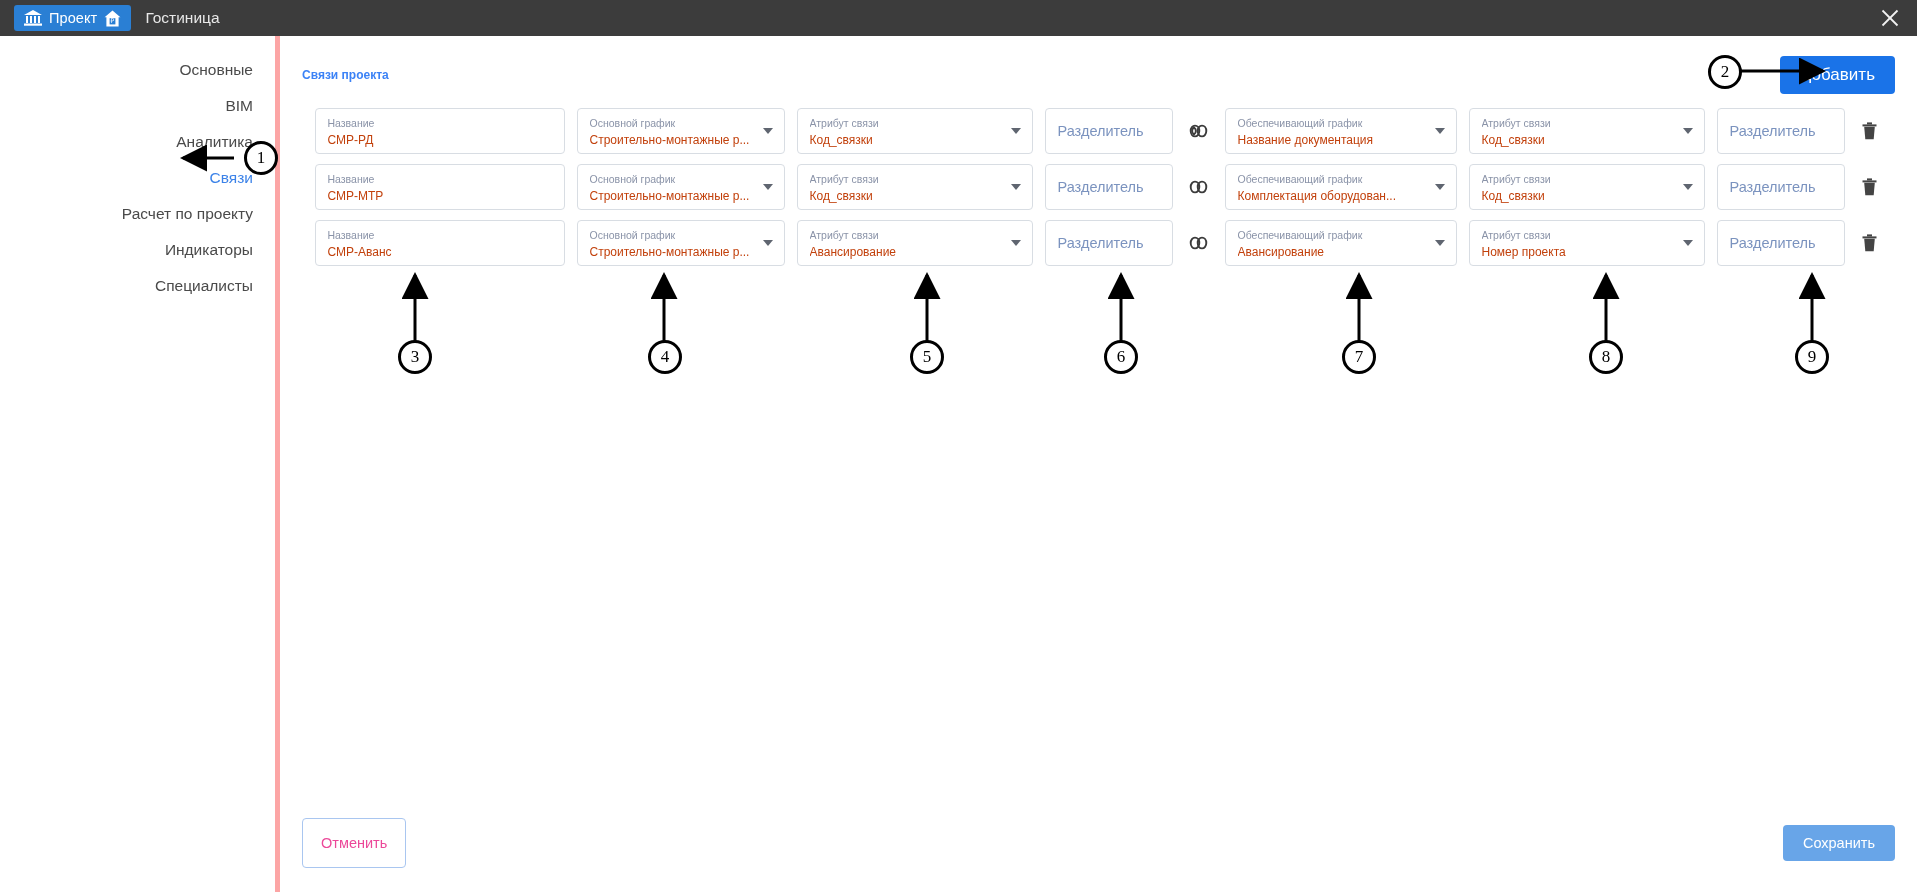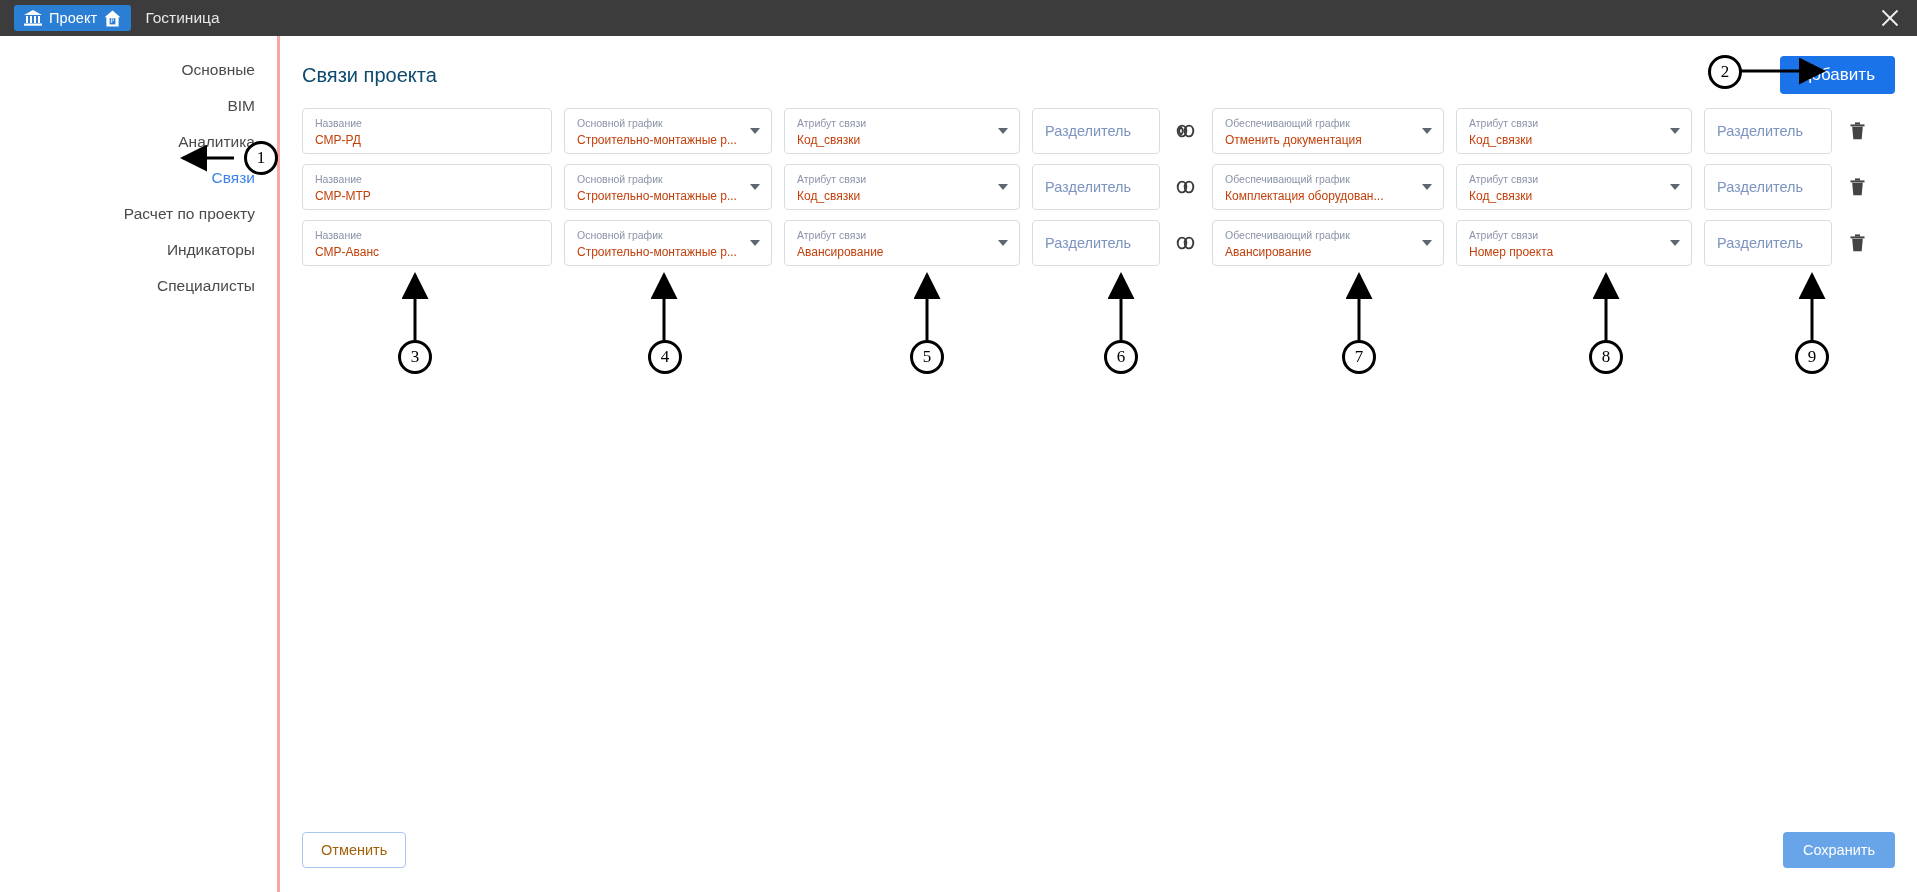--- a/index.html
+++ b/index.html
@@ -53,21 +53,21 @@
   }
   .close-btn svg { display: block; }
 
   
   .layout { display: flex; height: calc(892px - 36px); }
 
   .sidebar {
     width: 280px;
     min-width: 280px;
     background: #ffffff;
-    border-right: 3px solid #fca5a5;
+    border-right: 5px solid #fca5a5;
     padding-top: 16px;
     text-align: right;
   }
   .side-item {
     font-size: 15.5px;
     color: #4a4a4a;
     padding: 9px 22px 9px 0;
     cursor: pointer;
     white-space: nowrap;
   }
@@ -80,37 +80,37 @@
     padding: 0 22px;
   }
 
   .content-head {
     display: flex;
     align-items: center;
     justify-content: space-between;
     padding: 20px 0 14px 0;
   }
   .content-title {
-    font-size: 20px;
-    font-weight: normal;
-    color: #0c4a6e;
+    font-size: 12px;
+    font-weight: bold;
+    color: #3b82f6;
   }
   .btn-add {
     background: #1a73e8;
     color: #fff;
     border: none;
     border-radius: 4px;
     font-size: 17px;
     font-family: "Liberation Sans", sans-serif;
     padding: 9px 20px;
     cursor: pointer;
   }
 
   
-  .rows { display: flex; flex-direction: column; gap: 10px; }
+  .rows { display: flex; flex-direction: column; gap: 10px; align-items: center; }
   .row { display: flex; align-items: center; gap: 12px; }
 
   .field {
     position: relative;
     border: 1px solid #d8dde3;
     border-radius: 4px;
     height: 46px;
     background: #fff;
     padding: 5px 10px 0 12px;
     display: flex;
@@ -169,26 +169,26 @@
   .footer {
     position: absolute;
     left: 22px; right: 22px;
     bottom: 24px;
     display: flex;
     justify-content: space-between;
     align-items: center;
   }
   .btn-cancel {
     background: #fff;
-    color: #a16207;
+    color: #ec4899;
     border: 1px solid #a9c6f0;
     border-radius: 4px;
     font-size: 14.5px;
     font-family: "Liberation Sans", sans-serif;
-    padding: 9px 18px;
+    padding: 16px 18px;
     cursor: pointer;
   }
   .btn-save {
     background: #68a5e8;
     color: #ffffff;
     border: none;
     border-radius: 4px;
     font-size: 14.5px;
     font-family: "Liberation Sans", sans-serif;
     padding: 10px 20px;
@@ -291,21 +291,21 @@
           <svg width="24" height="20" viewBox="0 0 24 20">
             <g fill="none" stroke="#3b3b3b" stroke-width="1.9">
               <path d="M10 6.5 a4.2 4.2 0 0 0 0 7 a4.2 4.2 0 0 0 0 -7 Z" transform="translate(-3,0)"></path>
               <ellipse cx="8" cy="10" rx="4.3" ry="5.4"></ellipse>
               <ellipse cx="15" cy="10" rx="4.3" ry="5.4"></ellipse>
             </g>
           </svg>
         </div>
         <div class="field sel w-graph2">
           <div class="flabel">Обеспечивающий график</div>
-          <div class="fval">Отменить документация</div>
+          <div class="fval">Название документация</div>
           <span class="caret"></span>
         </div>
         <div class="field sel w-attr">
           <div class="flabel">Атрибут связи</div>
           <div class="fval">Код_связки</div>
           <span class="caret"></span>
         </div>
         <div class="field plain w-sep">
           <div class="fplaceholder">Разделитель</div>
         </div>

